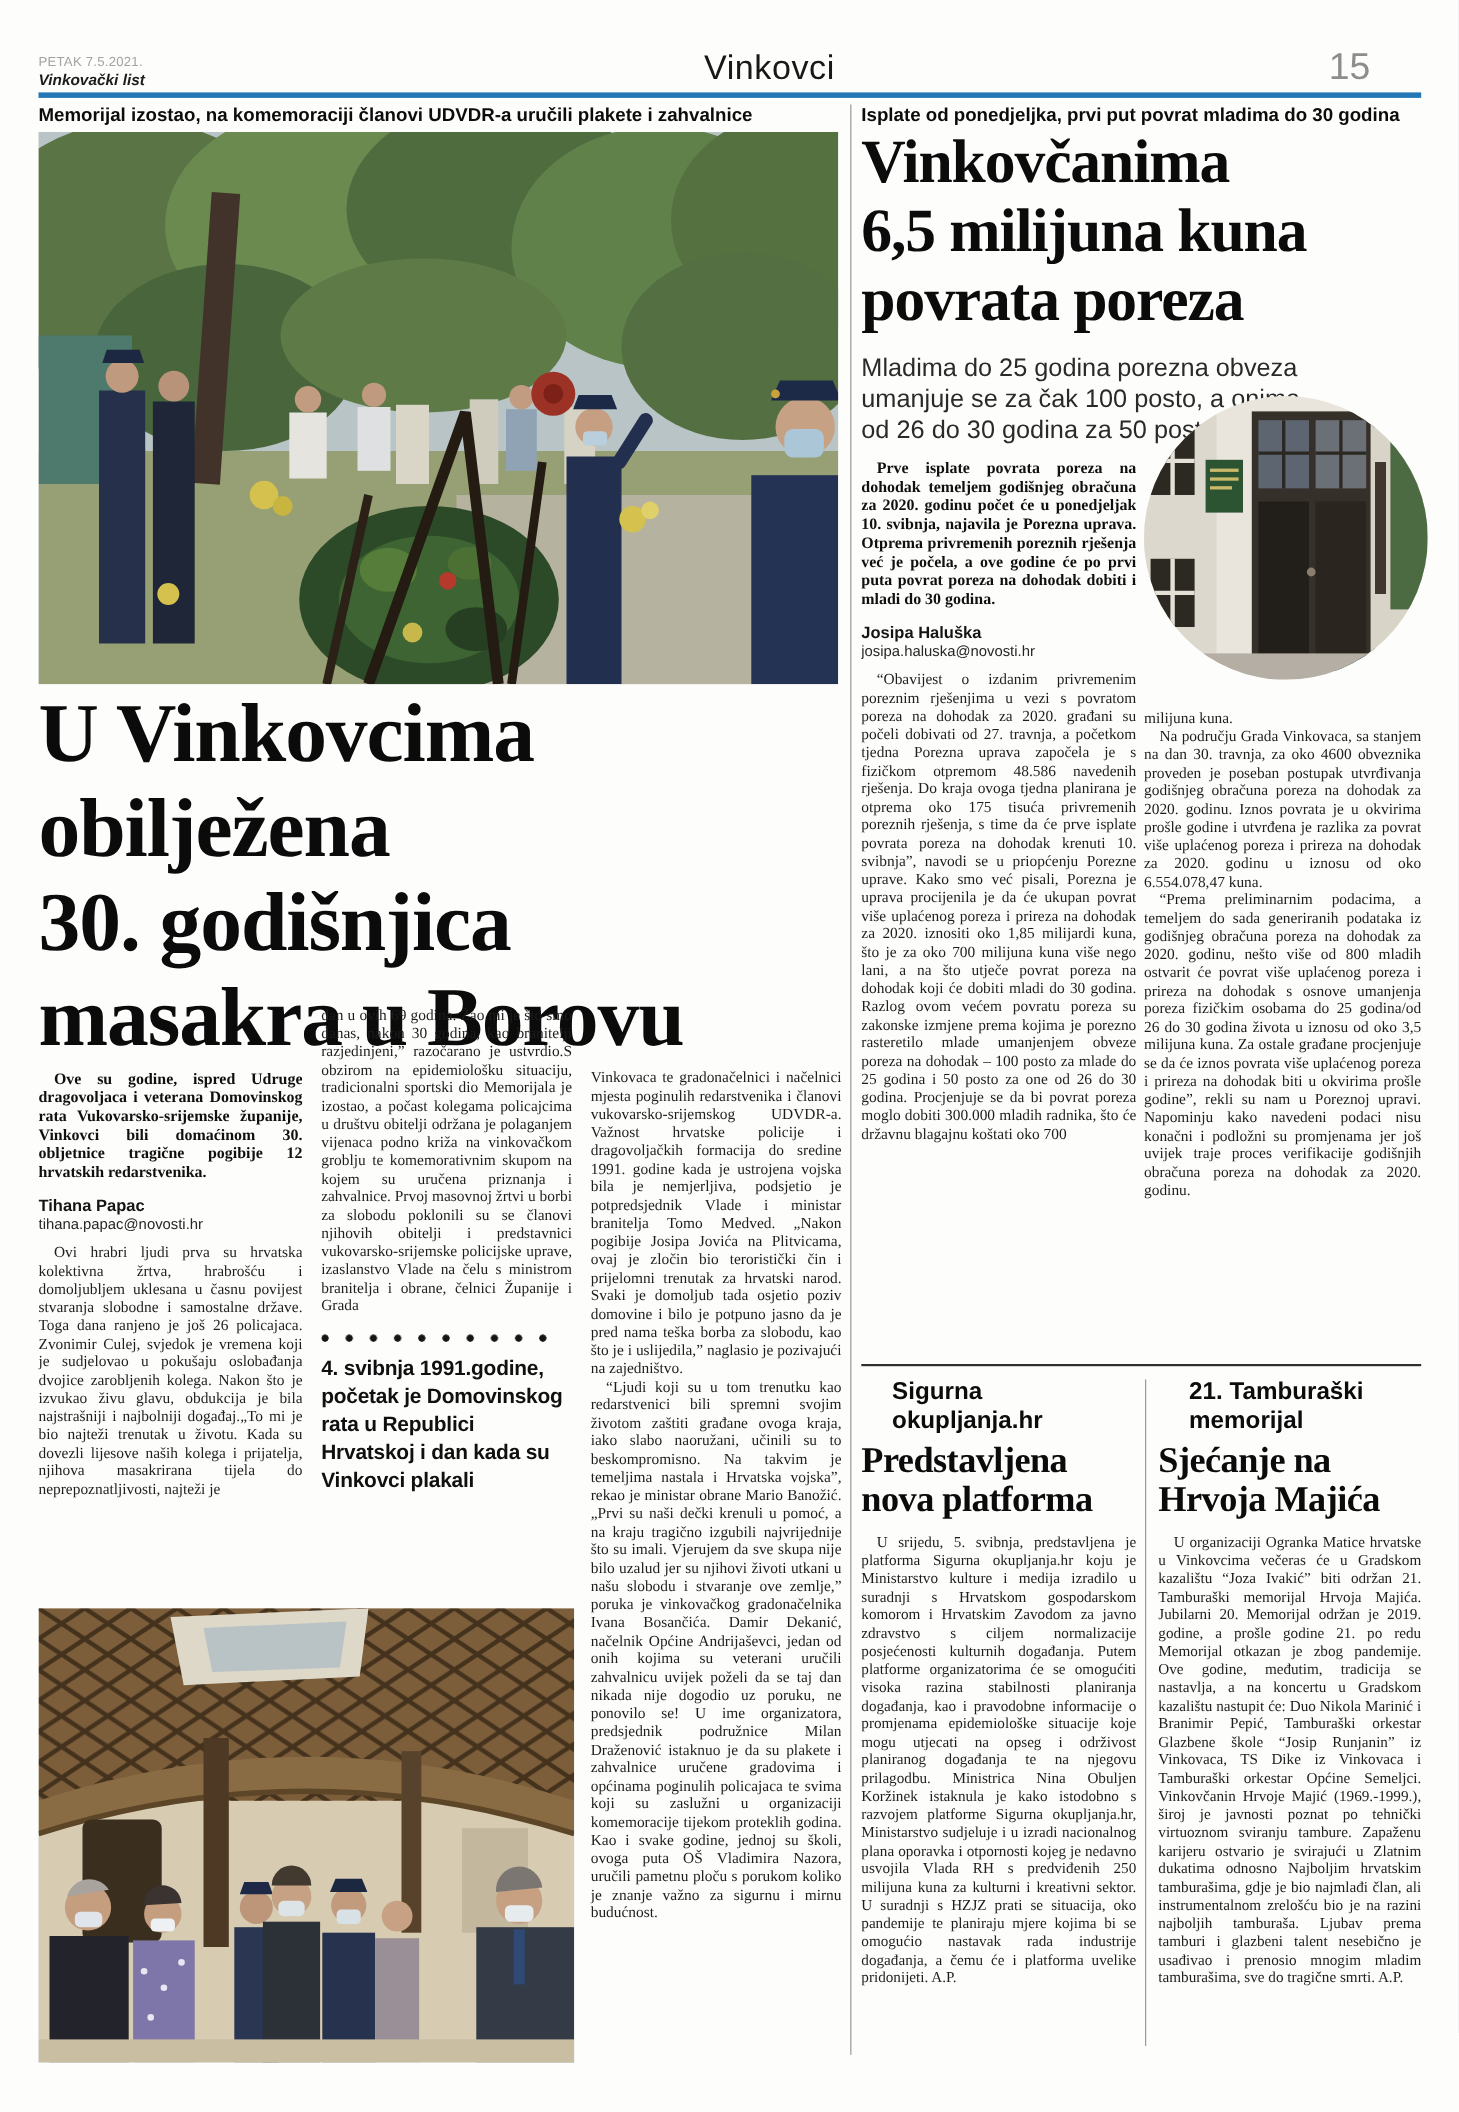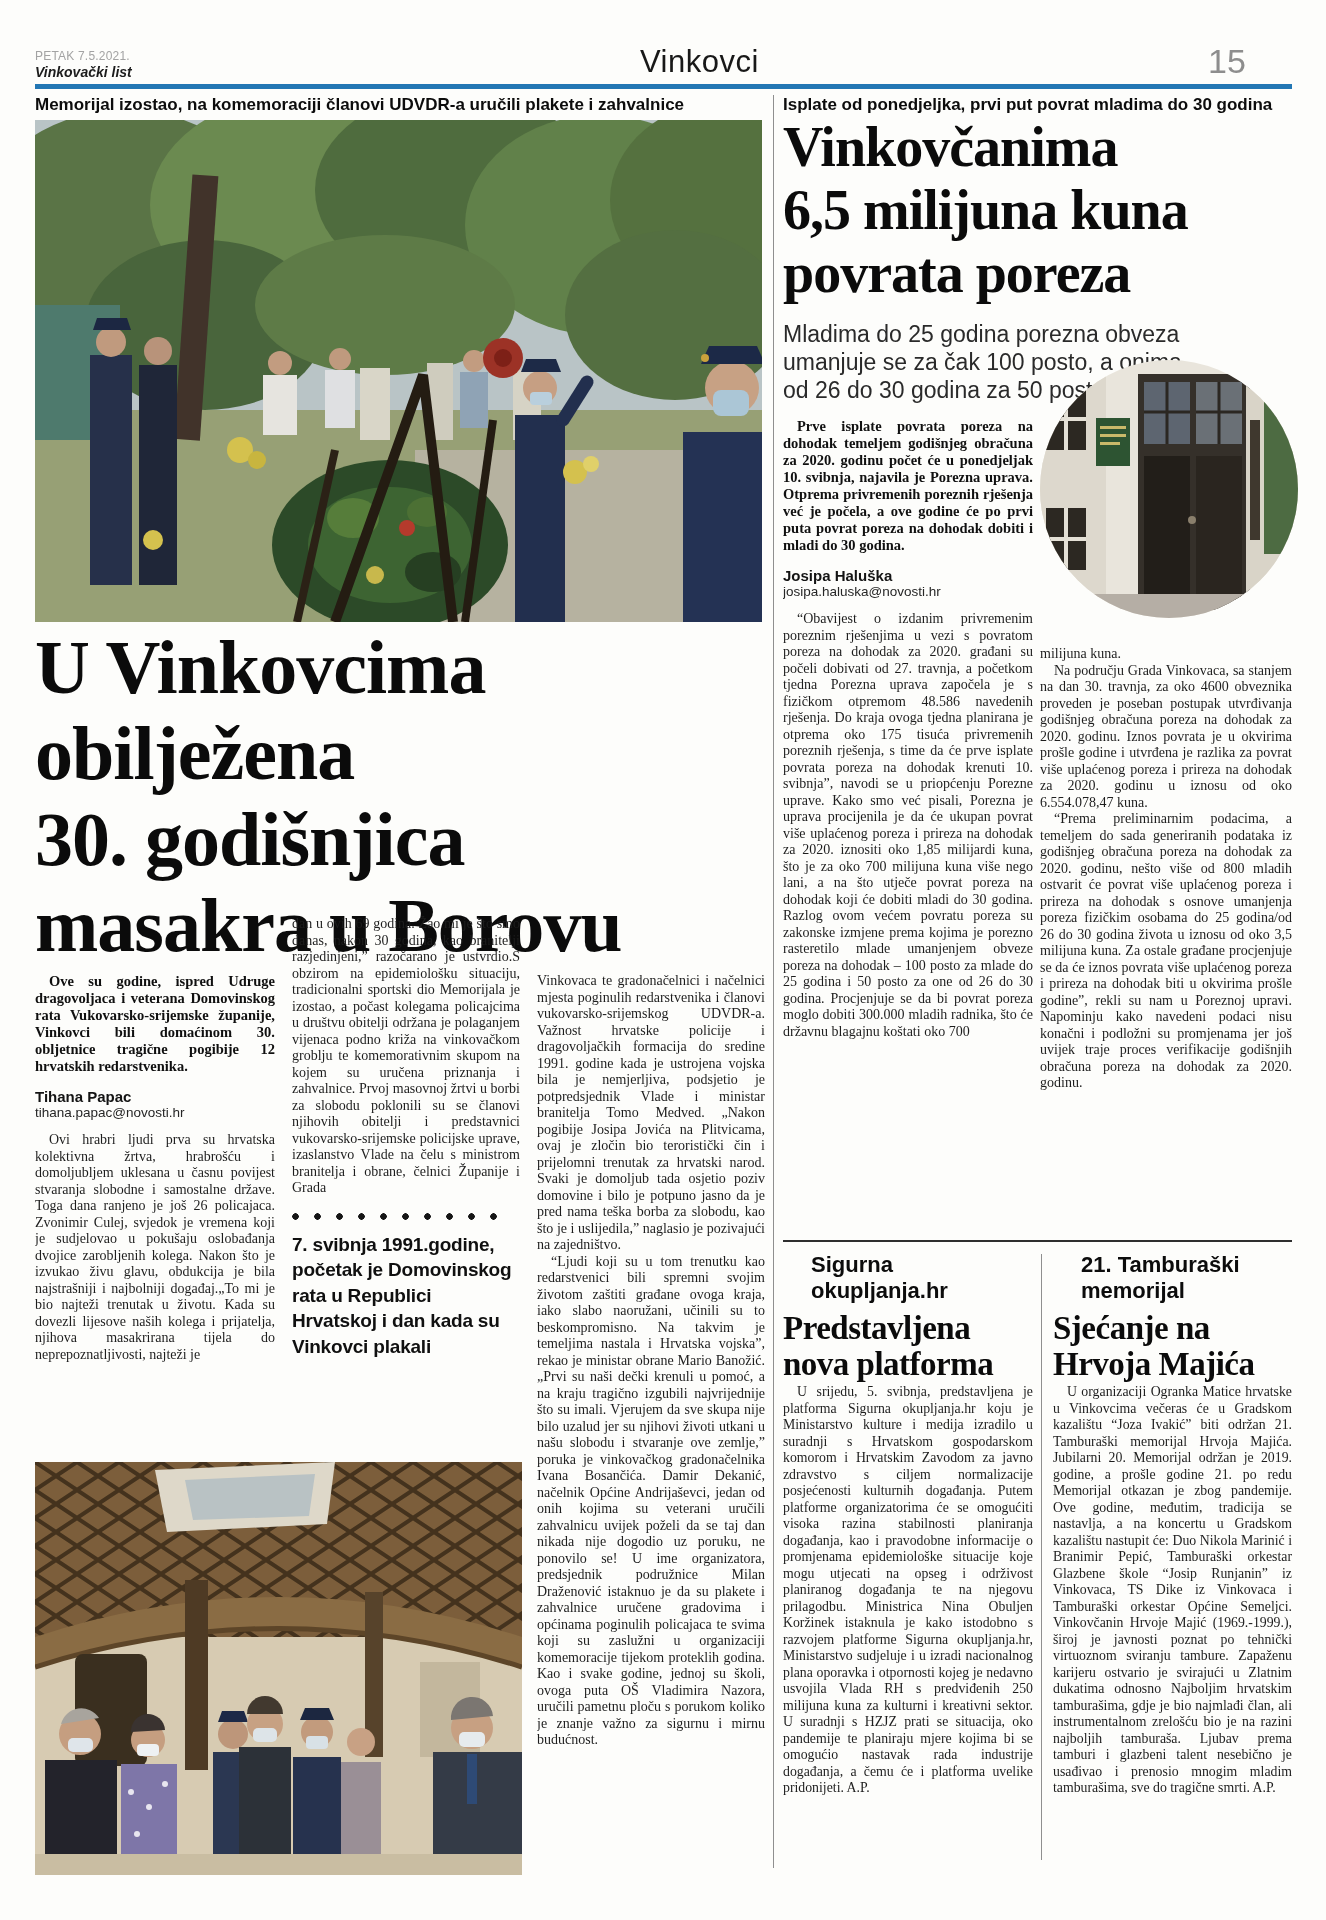--- a/index.html
+++ b/index.html
@@ -35,21 +35,21 @@
   .byline-name  { font-family:"Liberation Sans",sans-serif; font-weight:700; font-size:15px; color:#141414; }
   .byline-email { font-family:"Liberation Sans",sans-serif; font-size:13.5px; color:#262626; }
 
   .dots { height:7px; margin:16px 6px 12px 0;
     background-image:radial-gradient(circle at 3.5px 3.5px, #151515 3px, transparent 3.5px);
     background-size:22px 7px; background-repeat:repeat-x; }
   .pullquote { font-family:"Liberation Sans",sans-serif; font-weight:700; font-size:19px; line-height:25.5px; color:#101010; white-space:pre-line; letter-spacing:-0.2px; }
 
   .subkicker { font-family:"Liberation Sans",sans-serif; font-weight:700; font-size:22px; color:#0c0c0c;margin-left:28px; }
   .sub-headline { margin-top:6px; }
-  .sub-body { margin-top:2px; font-size:13.8px; line-height:16.5px; }
+  .sub-body { margin-top:12px; font-size:13.8px; line-height:16.5px; }
 
   .v-rule { width:1px; background:#8f8f8f; }
   .h-rule { height:2px; background:#2e2e2e; }
 
   .photo { overflow:hidden; background:#cfcfcb; }
   .photo svg { display:block; }
   .circle-photo { border-radius:50%; overflow:hidden; }
   .col { overflow:hidden; }
 </style>
 </head>
@@ -137,21 +137,21 @@
     <div class="byline">
       <div class="byline-name">Tihana Papac</div>
       <div class="byline-email">tihana.papac@novosti.hr</div>
     </div>
     <p class="body-text ind">Ovi hrabri ljudi prva su hrvatska kolektivna žrtva, hrabrošću i domoljubljem uklesana u časnu povijest stvaranja slobodne i samostalne države. Toga dana ranjeno je još 26 policajaca. Zvonimir Culej, svjedok je vremena koji je sudjelovao u pokušaju oslobađanja dvojice zarobljenih kolega. Nakon što je izvukao živu glavu, obdukcija je bila najstrašniji i najbolniji događaj.„To mi je bio najteži trenutak u životu. Kada su dovezli lijesove naših kolega i prijatelja, njihova masakrirana tijela do neprepoznatljivosti, najteži je</p>
   </div>
 
   <div class="abs col" style="left:292px; top:916px; width:228px; height:492px;">
     <p class="body-text">dan u ovih 69 godina. Žao mi je što smo danas, nakon 30 godina, kao branitelji razjedinjeni,” razočarano je ustvrdio.S obzirom na epidemiološku situaciju, tradicionalni sportski dio Memorijala je izostao, a počast kolegama policajcima u društvu obitelji održana je polaganjem vijenaca podno križa na vinkovačkom groblju te komemorativnim skupom na kojem su uručena priznanja i zahvalnice. Prvoj masovnoj žrtvi u borbi za slobodu poklonili su se članovi njihovih obitelji i predstavnici vukovarsko-srijemske policijske uprave, izaslanstvo Vlade na čelu s ministrom branitelja i obrane, čelnici Županije i Grada</p>
     <div class="dots" style="width:212px;"></div>
-    <div class="pullquote">7. svibnja 1991.godine,
+    <div class="pullquote">4. svibnja 1991.godine,
 početak je Domovinskog
 rata u Republici
 Hrvatskoj i dan kada su
 Vinkovci plakali</div>
   </div>
 
   <div class="abs col" style="left:537px; top:973px; width:228px; height:897px;">
     <p class="body-text">Vinkovaca te gradonačelnici i načelnici mjesta poginulih redarstvenika i članovi vukovarsko-srijemskog UDVDR-a. Važnost hrvatske policije i dragovoljačkih formacija do sredine 1991. godine kada je ustrojena vojska bila je nemjerljiva, podsjetio je potpredsjednik Vlade i ministar branitelja Tomo Medved. „Nakon pogibije Josipa Jovića na Plitvicama, ovaj je zločin bio teroristički čin i prijelomni trenutak za hrvatski narod. Svaki je domoljub tada osjetio poziv domovine i bilo je potpuno jasno da je pred nama teška borba za slobodu, kao što je i uslijedila,” naglasio je pozivajući na zajedništvo.</p>
     <p class="body-text ind">“Ljudi koji su u tom trenutku kao redarstvenici bili spremni svojim životom zaštiti građane ovoga kraja, iako slabo naoružani, učinili su to beskompromisno. Na takvim je temeljima nastala i Hrvatska vojska”, rekao je ministar obrane Mario Banožić. „Prvi su naši dečki krenuli u pomoć, a na kraju tragično izgubili najvrijednije što su imali. Vjerujem da sve skupa nije bilo uzalud jer su njihovi životi utkani u našu slobodu i stvaranje ove zemlje,” poruka je vinkovačkog gradonačelnika Ivana Bosančića. Damir Dekanić, načelnik Općine Andrijaševci, jedan od onih kojima su veterani uručili zahvalnicu uvijek poželi da se taj dan nikada nije dogodio uz poruku, ne ponovilo se! U ime organizatora, predsjednik podružnice Milan Draženović istaknuo je da su plakete i zahvalnice uručene gradovima i općinama poginulih policajaca te svima koji su zaslužni u organizaciji komemoracije tijekom proteklih godina. Kao i svake godine, jednoj su školi, ovoga puta OŠ Vladimira Nazora, uručili pametnu ploču s porukom koliko je znanje važno za sigurnu i mirnu budućnost.</p>
   </div>

